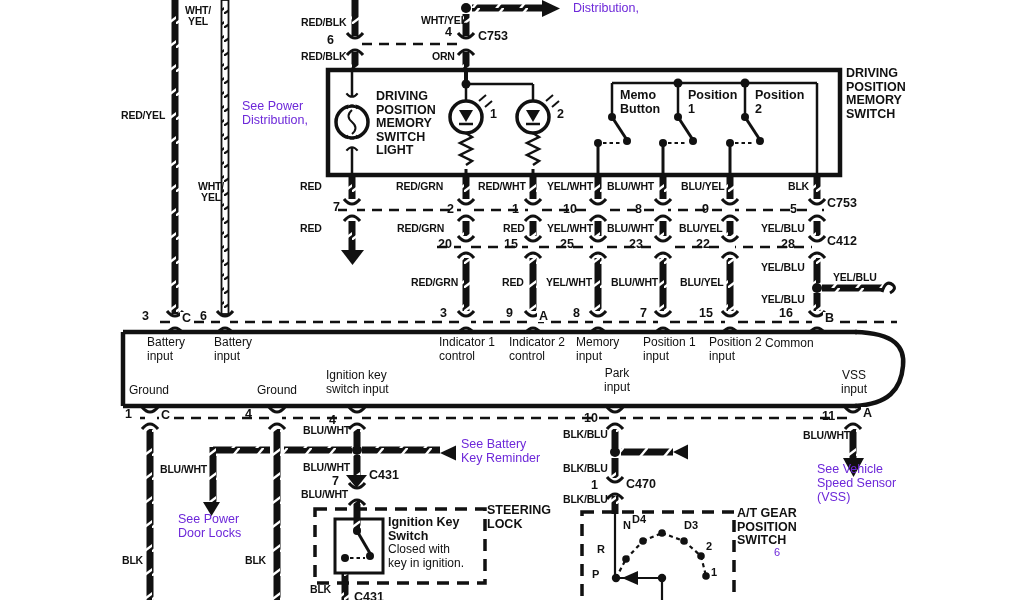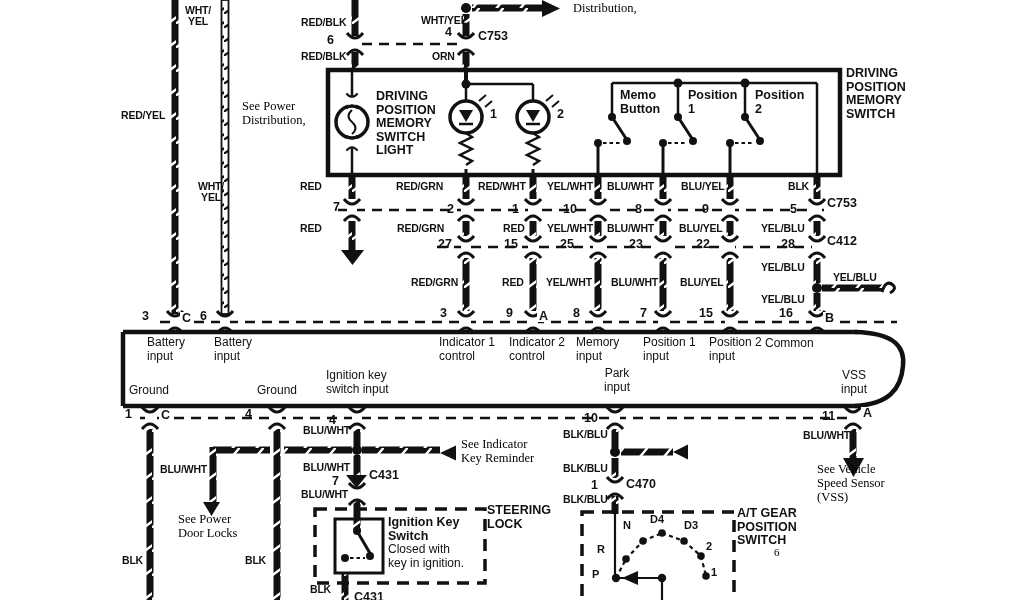--- a/index.html
+++ b/index.html
@@ -4,21 +4,21 @@
 <style>
   html,body{margin:0;padding:0;background:#fff;}
   #stage{position:relative;width:1024px;height:600px;background:#ffffff;overflow:hidden;
          font-family:"Liberation Sans",sans-serif;color:#111;}
   #gfx{position:absolute;left:0;top:0;}
   .t{position:absolute;white-space:pre-line;color:#111;}
   .wl{font-weight:bold;font-size:10.5px;line-height:11px;letter-spacing:-0.2px;}
   .pn{font-weight:bold;font-size:12.5px;line-height:12px;}
   .bx{font-size:12px;line-height:13.5px;}
   .bt{font-weight:bold;font-size:12.5px;line-height:13.5px;}
-  .bl{color:#000000;font-size:12.5px;line-height:14px;font-family:Liberation Serif, serif;}
+  .bl{color:#6d28d9;font-size:12.5px;line-height:14px;}
   .gl{font-weight:bold;font-size:11px;line-height:11px;}
   .wbg{background:#fff;padding:0 2px;}
   .ctr{text-align:center;}
 </style>
 </head>
 <body>
 
 <div id="stage">
 
 <svg id="gfx" width="1024" height="600" viewBox="0 0 1024 600">
@@ -323,21 +323,21 @@
 <div class="t pn" style="left:827px;top:197px">C753</div>
 
 <div class="t wl" style="left:300px;top:223px">RED</div>
 <div class="t wl" style="left:397px;top:223px">RED/GRN</div>
 <div class="t wl" style="left:503px;top:223px">RED</div>
 <div class="t wl" style="left:547px;top:223px">YEL/WHT</div>
 <div class="t wl" style="left:607px;top:223px">BLU/WHT</div>
 <div class="t wl" style="left:679px;top:223px">BLU/YEL</div>
 <div class="t wl" style="left:761px;top:223px">YEL/BLU</div>
 
-<div class="t pn" style="left:438px;top:238px">27</div>
+<div class="t pn" style="left:438px;top:238px">20</div>
 <div class="t pn" style="left:504px;top:238px">15</div>
 <div class="t pn" style="left:560px;top:238px">25</div>
 <div class="t pn" style="left:629px;top:238px">23</div>
 <div class="t pn" style="left:696px;top:238px">22</div>
 <div class="t pn" style="left:781px;top:238px">28</div>
 <div class="t pn" style="left:827px;top:235px">C412</div>
 
 
 <div class="t wl" style="left:411px;top:277px">RED/GRN</div>
 <div class="t wl" style="left:502px;top:277px">RED</div>
@@ -393,21 +393,21 @@
 <div class="t pn wbg" style="left:861px;top:407px">A</div>
 
 <div class="t wl" style="left:160px;top:464px">BLU/WHT</div>
 <div class="t bl" style="left:178px;top:512px">See Power
 Door Locks</div>
 <div class="t wl" style="left:122px;top:555px">BLK</div>
 <div class="t wl" style="left:245px;top:555px">BLK</div>
 
 <div class="t wl" style="left:303px;top:425px">BLU/WHT</div>
 <div class="t wl" style="left:303px;top:462px">BLU/WHT</div>
-<div class="t bl" style="left:461px;top:437px">See Indicator
+<div class="t bl" style="left:461px;top:437px">See Battery
 Key Reminder</div>
 <div class="t pn" style="left:332px;top:475px">7</div>
 <div class="t pn" style="left:369px;top:469px">C431</div>
 <div class="t wl" style="left:301px;top:489px">BLU/WHT</div>
 <div class="t bt" style="left:487px;top:504px">STEERING
 LOCK</div>
 <div class="t bt" style="left:388px;top:516px">Ignition Key
 Switch</div>
 <div class="t bx" style="left:388px;top:543px">Closed with
 key in ignition.</div>
@@ -417,21 +417,21 @@
 <div class="t wl" style="left:563px;top:429px">BLK/BLU</div>
 <div class="t wl" style="left:563px;top:463px">BLK/BLU</div>
 <div class="t pn" style="left:591px;top:479px">1</div>
 <div class="t pn" style="left:626px;top:478px">C470</div>
 <div class="t wl" style="left:563px;top:494px">BLK/BLU</div>
 <div class="t bt" style="left:737px;top:507px">A/T GEAR
 POSITION
 SWITCH</div>
 <div class="t bl" style="left:774px;top:545px;font-size:11px">6</div>
 <div class="t gl" style="left:623px;top:520px">N</div>
-<div class="t gl" style="left:650px;top:514px">D4</div>
+<div class="t gl" style="left:632px;top:514px">D4</div>
 <div class="t gl" style="left:684px;top:520px">D3</div>
 <div class="t gl" style="left:706px;top:541px">2</div>
 <div class="t gl" style="left:711px;top:567px">1</div>
 <div class="t gl" style="left:597px;top:544px">R</div>
 <div class="t gl" style="left:592px;top:569px">P</div>
 
 <div class="t wl" style="left:803px;top:430px">BLU/WHT</div>
 <div class="t bl" style="left:817px;top:462px">See Vehicle
 Speed Sensor
 (VSS)</div>

